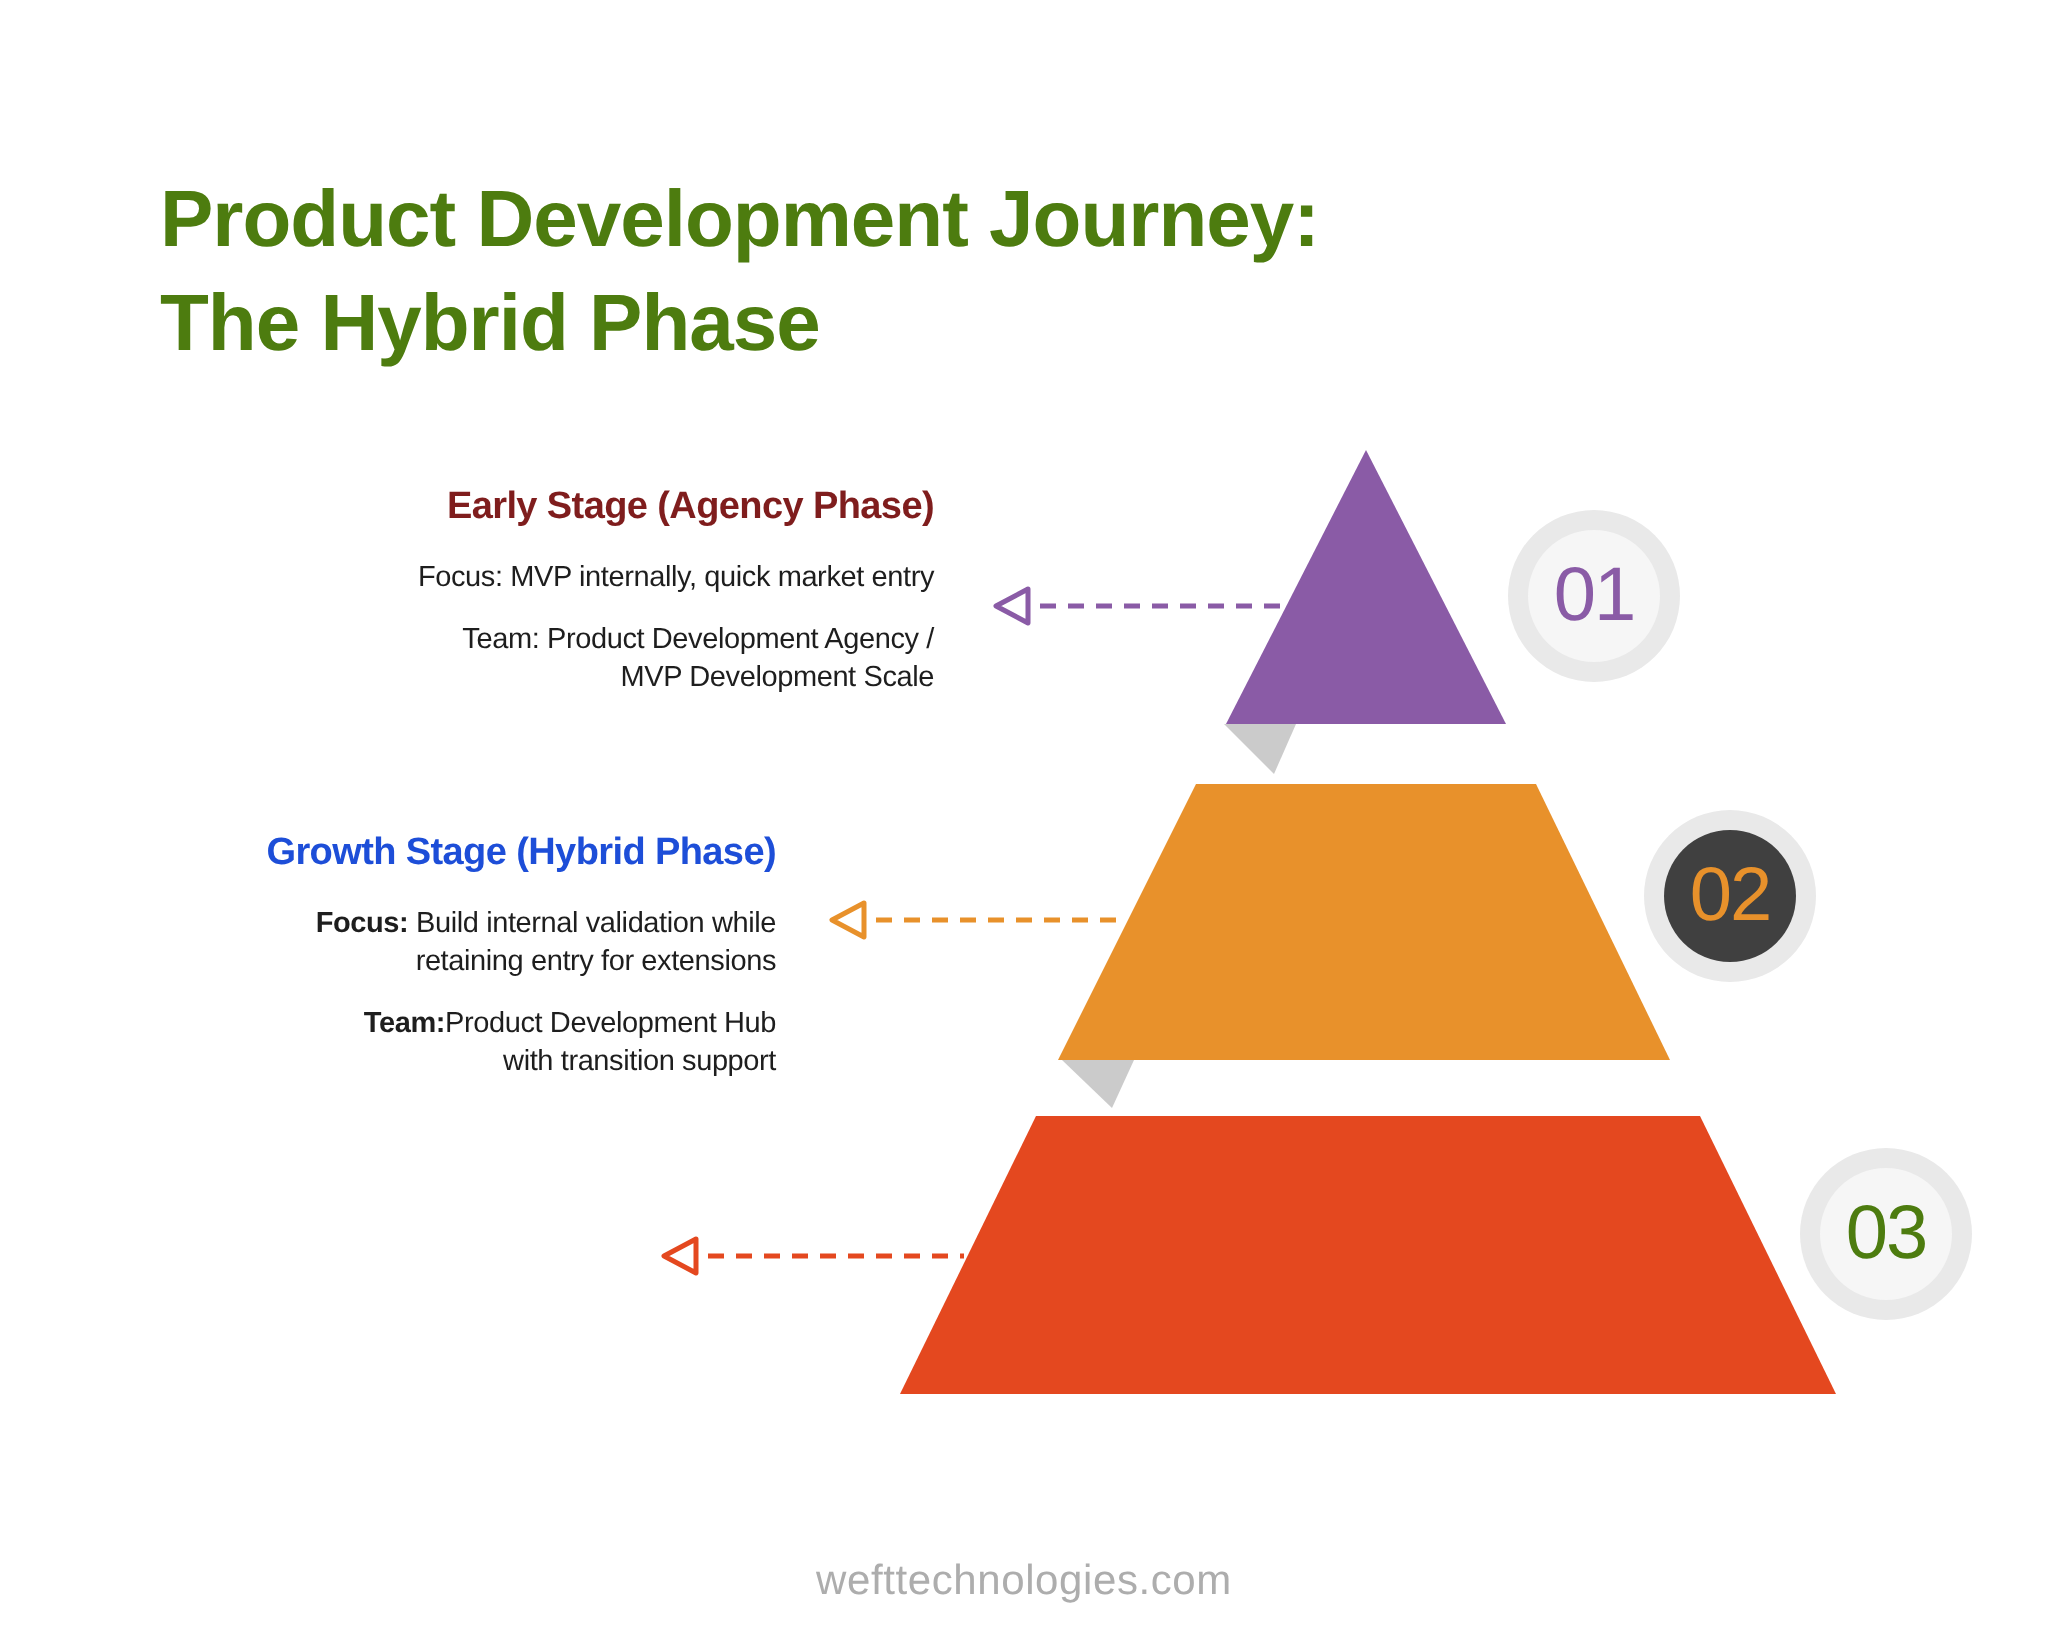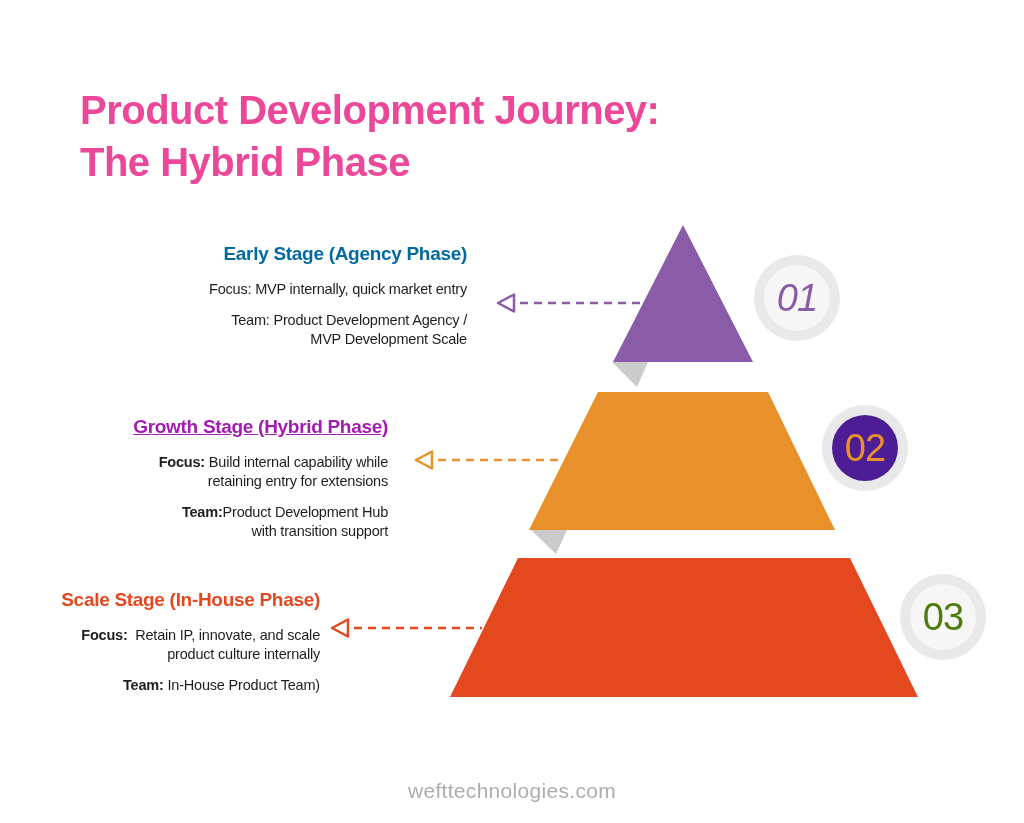--- a/index.html
+++ b/index.html
@@ -35,68 +35,61 @@
   .footer-url{
     position:absolute;left:0;top:779px;width:1024px;text-align:center;
     font-size:21px;letter-spacing:0.3px;
   }
 </style>
 </head>
 <body>
 
 <div class="canvas">
 
-  <h1 class="page-title" style="color: #ec4899;"><span>Product Development Journey:</span><br><span>The Hybrid Phase</span></h1>
+  <h1 class="page-title" style="color: #4d7c0f;"><span>Product Development Journey:</span><br><span>The Hybrid Phase</span></h1>
 
   <svg class="pyramid-svg" width="1024" height="823" viewBox="0 0 1024 823">
 
     <path d="M612,362 L648,362 L637,387 Z" fill="#cbcbcb"></path>
     <path d="M531,530 L567,530 L556,554 Z" fill="#cbcbcb"></path>
 
     <path d="M683,225 L613,362 L753,362 Z" fill="#8a5ba6"></path>
     <path d="M598,392 L768,392 L835,530 L529,530 Z" fill="#e8912b"></path>
     <path d="M518,558 L850,558 L918,697 L450,697 Z" fill="#e4481f"></path>
 
     <line x1="520" y1="303" x2="642" y2="303" stroke-width="2.5" stroke-dasharray="8 6" stroke="#8a5ba6"></line>
     <path d="M514,294.5 L498,303 L514,311.5 Z" fill="none" stroke-width="2.5" stroke-linejoin="round" stroke="#8a5ba6"></path>
     <line x1="438" y1="460" x2="563" y2="460" stroke-width="2.5" stroke-dasharray="8 6" stroke="#e8912b"></line>
     <path d="M432,451.5 L416,460 L432,468.5 Z" fill="none" stroke-width="2.5" stroke-linejoin="round" stroke="#e8912b"></path>
     <line x1="354" y1="628" x2="482" y2="628" stroke-width="2.5" stroke-dasharray="8 6" stroke="#e4481f"></line>
     <path d="M348,619.5 L332,628 L348,636.5 Z" fill="none" stroke-width="2.5" stroke-linejoin="round" stroke="#e4481f"></path>
   </svg>
 
   <div class="stage-text stage--early" style="top: 242px; right: 557px; color: rgb(30, 30, 30);">
-    <h2 style="color: #0369a1;">Early Stage (Agency Phase)</h2>
+    <h2 style="color: #7f1d1d;">Early Stage (Agency Phase)</h2>
     <p><span class="lbl">Focus:</span><span> MVP internally, quick market entry</span></p>
     <p></p>
     <p class="team-start"><span class="lbl">Team:</span><span> Product Development Agency /</span></p>
     <p>MVP Development Scale</p>
   </div>
 
   <div class="stage-text stage--growth" style="top: 415px; right: 636px; color: rgb(30, 30, 30);">
-    <h2 style="color: #a21caf; text-decoration: underline;">Growth Stage (Hybrid Phase)</h2>
-    <p><span class="lbl">Focus:</span><span> Build internal capability while</span></p>
+    <h2 style="color: #1d4ed8;">Growth Stage (Hybrid Phase)</h2>
+    <p><span class="lbl">Focus:</span><span> Build internal validation while</span></p>
     <p>retaining entry for extensions</p>
     <p class="team-start"><span class="lbl">Team:</span><span>Product Development Hub</span></p>
     <p>with transition support</p>
   </div>
 
-  <div class="stage-text stage--scale" style="top: 588px; right: 704px; color: rgb(30, 30, 30);">
-    <h2 style="color: rgb(228, 72, 31);">Scale Stage (In-House Phase)</h2>
-    <p><span class="lbl">Focus:</span><span>  Retain IP, innovate, and scale</span></p>
-    <p>product culture internally</p>
-    <p class="team-start"><span class="lbl">Team:</span><span> In-House Product Team)</span></p>
-    <p></p>
-  </div>
 
   <div class="badge" style="left: 754px; top: 255px; background: rgb(233, 233, 233);">
-    <div class="badge-inner" style="color: rgb(138, 91, 166); background: rgb(246, 246, 246); font-style: italic;">01</div>
+    <div class="badge-inner" style="color: rgb(138, 91, 166); background: rgb(246, 246, 246);">01</div>
   </div>
   <div class="badge" style="left: 822px; top: 405px; background: rgb(233, 233, 233);">
-    <div class="badge-inner" style="color: rgb(232, 145, 43); background: #4c1d95;">02</div>
+    <div class="badge-inner" style="color: rgb(232, 145, 43); background: #404040;">02</div>
   </div>
   <div class="badge" style="left: 900px; top: 574px; background: rgb(233, 233, 233);">
     <div class="badge-inner" style="color: #4d7c0f; background: rgb(246, 246, 246);">03</div>
   </div>
 
   <div class="footer-url" style="color: rgb(173, 173, 173);">wefttechnologies.com</div>
 
 </div>
 
 </body></html>

